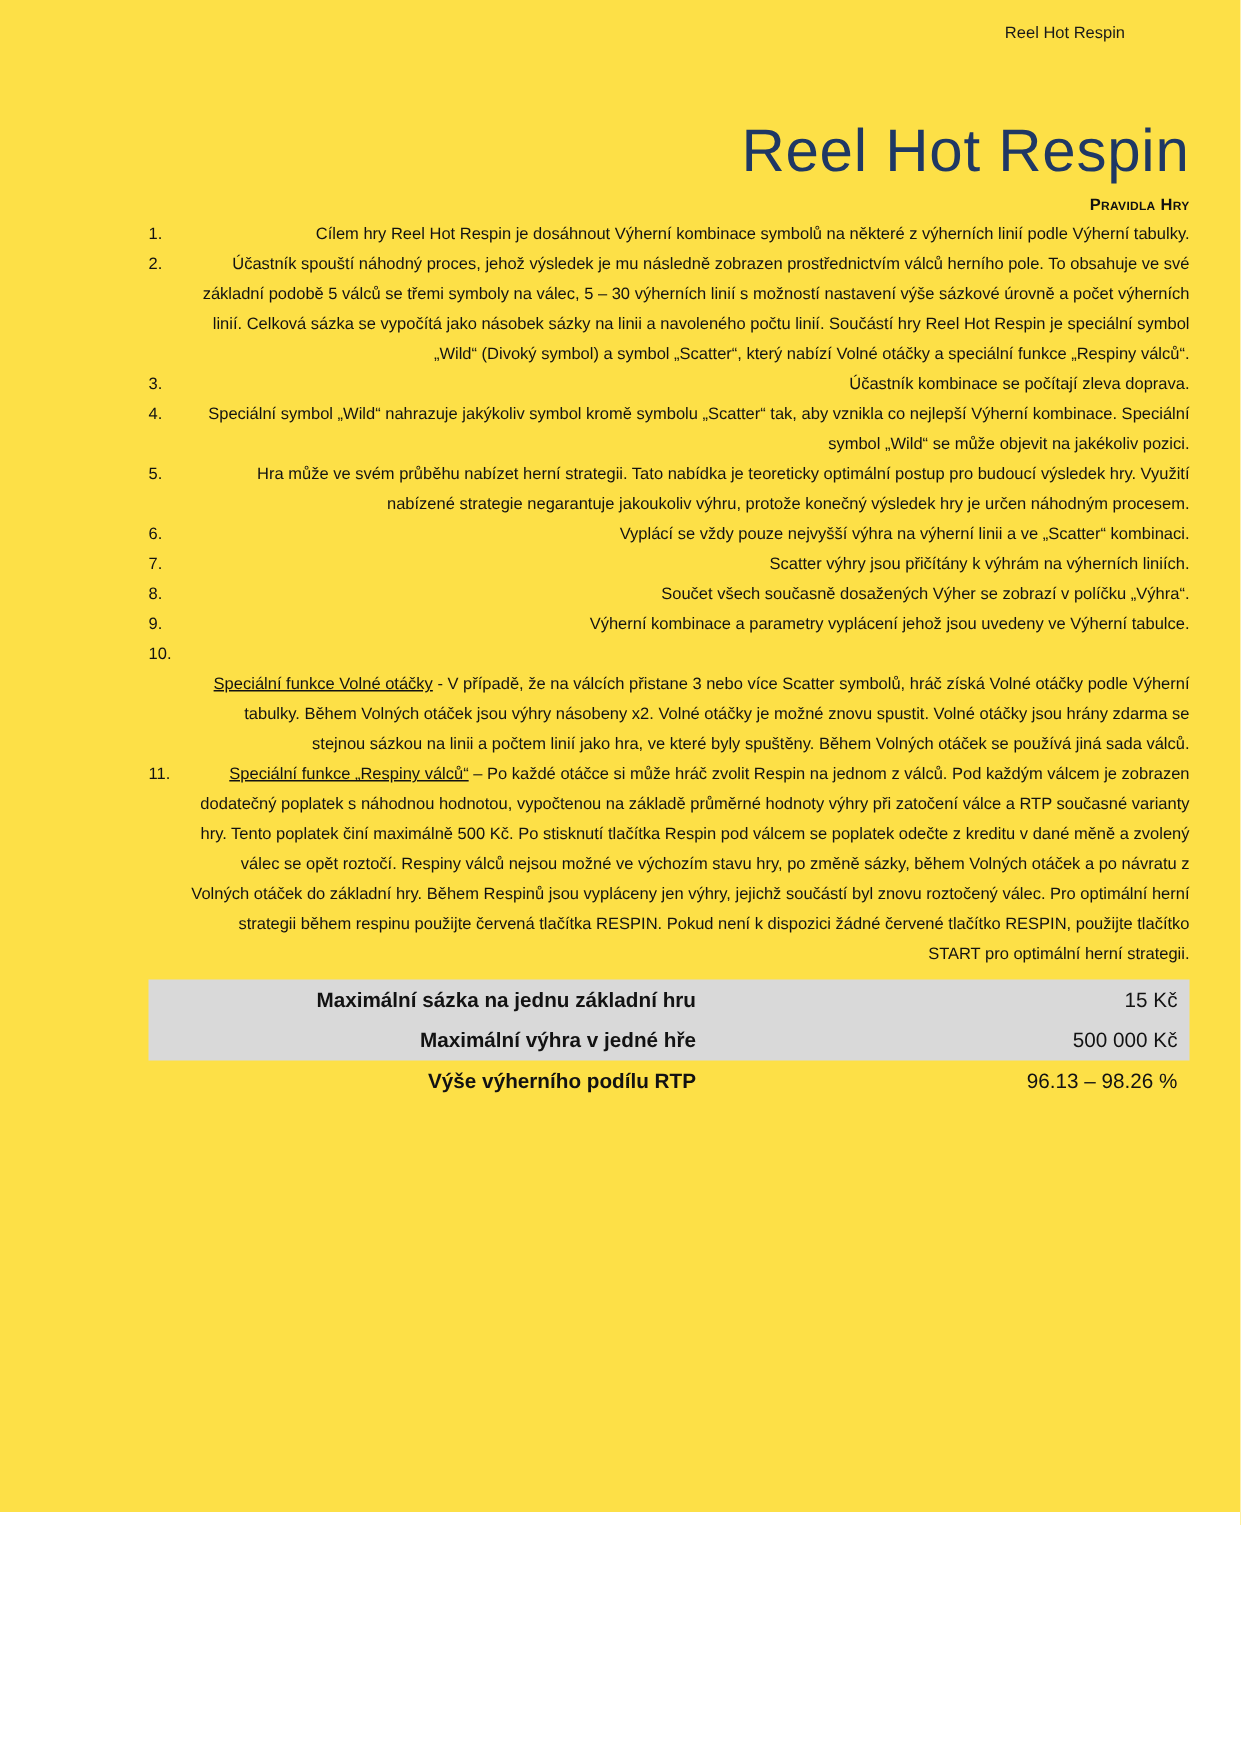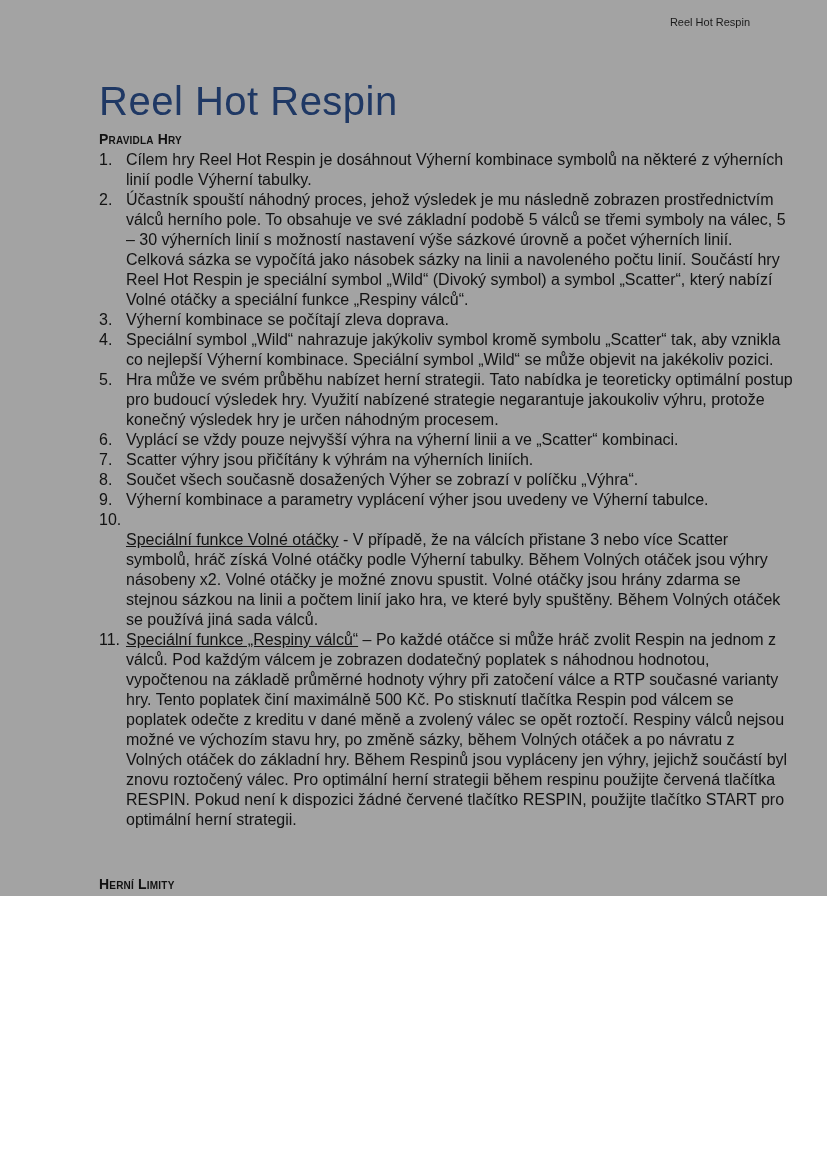--- a/index.html
+++ b/index.html
@@ -5,23 +5,24 @@
   * { margin: 0; padding: 0; box-sizing: border-box; }
   html, body { background: #ffffff; }
   body {
     font-family: "Liberation Sans", sans-serif;
     color: #121212;
     width: 827px;
   }
   .page {
     position: relative;
     width: 827px;
-    height: 896px;
-    background: #a3a3a3;
+    height: 1008px;
+    background: #fde047;
     overflow: hidden;
+    text-align: right;
   }
   .header-right {
     position: absolute;
     top: 16px;
     right: 77px;
     font-size: 11px;
     color: #1a1a1a;
   }
   .content {
     position: absolute;
@@ -31,33 +32,33 @@
   }
   .doc-title {
     margin-top: 78px;
     font-size: 40px;
     font-weight: 400;
     letter-spacing: 0.5px;
     color: #1F3864;
     line-height: 1.15;
   }
   .section-heading {
-    font-size: 14px;
+    font-size: 11px;
     font-weight: 700;
     font-variant: small-caps;
     letter-spacing: 0.2px;
     color: #111111;
   }
   .heading-rules { margin-top: 7px; }
   .heading-limits { margin-top: 46px; }
   ol.rules {
     list-style: none;
     counter-reset: rule;
     margin-top: 3px;
-    font-size: 16px;
+    font-size: 11px;
     line-height: 20px;
   }
   ol.rules > li {
     counter-increment: rule;
     position: relative;
     padding-left: 27px;
   }
   ol.rules > li::before {
     content: counter(rule) ".";
     position: absolute;
@@ -89,40 +90,43 @@
 
   <div class="content">
 
     <h1 class="doc-title">Reel Hot Respin</h1>
 
     <h2 class="section-heading heading-rules">Pravidla Hry</h2>
 
     <ol class="rules">
       <li><span>Cílem hry Reel Hot Respin je dosáhnout Výherní kombinace symbolů na některé z výherních linií podle Výherní tabulky.</span></li>
       <li><span>Účastník spouští náhodný proces, jehož výsledek je mu následně zobrazen prostřednictvím válců herního pole. To obsahuje ve své základní podobě 5 válců se třemi symboly na válec, 5 – 30 výherních linií s možností nastavení výše sázkové úrovně a počet výherních linií. Celková sázka se vypočítá jako násobek sázky na linii a navoleného počtu linií. Součástí hry Reel Hot Respin je speciální symbol „Wild“ (Divoký symbol) a symbol „Scatter“, který nabízí Volné otáčky a speciální funkce „Respiny válců“.</span></li>
-      <li><span>Výherní kombinace se počítají zleva doprava.</span></li>
+      <li><span>Účastník kombinace se počítají zleva doprava.</span></li>
       <li><span>Speciální symbol „Wild“ nahrazuje jakýkoliv symbol kromě symbolu „Scatter“ tak, aby vznikla co nejlepší Výherní kombinace. Speciální symbol „Wild“ se může objevit na jakékoliv pozici.</span></li>
       <li><span>Hra může ve svém průběhu nabízet herní strategii. Tato nabídka je teoreticky optimální postup pro budoucí výsledek hry. Využití nabízené strategie negarantuje jakoukoliv výhru, protože konečný výsledek hry je určen náhodným procesem.</span></li>
       <li><span>Vyplácí se vždy pouze nejvyšší výhra na výherní linii a ve „Scatter“ kombinaci.</span></li>
       <li><span>Scatter výhry jsou přičítány k výhrám na výherních liniích.</span></li>
       <li><span>Součet všech současně dosažených Výher se zobrazí v políčku „Výhra“.</span></li>
-      <li><span>Výherní kombinace a parametry vyplácení výher jsou uvedeny ve Výherní tabulce.</span></li>
+      <li><span>Výherní kombinace a parametry vyplácení jehož jsou uvedeny ve Výherní tabulce.</span></li>
       <li>
         <br>
         <span class="u">Speciální funkce Volné otáčky</span><span> - V případě, že na válcích přistane 3 nebo více Scatter symbolů, hráč získá Volné otáčky podle Výherní tabulky. Během Volných otáček jsou výhry násobeny x2. Volné otáčky je možné znovu spustit. Volné otáčky jsou hrány zdarma se stejnou sázkou na linii a počtem linií jako hra, ve které byly spuštěny. Během Volných otáček se používá jiná sada válců.</span>
       </li>
       <li>
         <span class="u">Speciální funkce „Respiny válců“</span><span> – Po každé otáčce si může hráč zvolit Respin na jednom z válců. Pod každým válcem je zobrazen dodatečný poplatek s náhodnou hodnotou, vypočtenou na základě průměrné hodnoty výhry při zatočení válce a RTP současné varianty hry. Tento poplatek činí maximálně 500 Kč. Po stisknutí tlačítka Respin pod válcem se poplatek odečte z kreditu v dané měně a zvolený válec se opět roztočí. Respiny válců nejsou možné ve výchozím stavu hry, po změně sázky, během Volných otáček a po návratu z Volných otáček do základní hry. Během Respinů jsou vypláceny jen výhry, jejichž součástí byl znovu roztočený válec. Pro optimální herní strategii během respinu použijte červená tlačítka RESPIN. Pokud není k dispozici žádné červené tlačítko RESPIN, použijte tlačítko START pro optimální herní strategii.</span>
       </li>
     </ol>
 
-    <h2 class="section-heading heading-limits">Herní Limity</h2>
 
     <table class="limits">
       <tbody>
+        <tr class="stripe">
+          <td class="label">Maximální sázka na jednu základní hru</td>
+          <td class="value">15 Kč</td>
+        </tr>
         <tr class="stripe">
           <td class="label">Maximální výhra v jedné hře</td>
           <td class="value">500 000 Kč</td>
         </tr>
         <tr>
           <td class="label">Výše výherního podílu RTP</td>
           <td class="value">96.13 – 98.26 %</td>
         </tr>
       </tbody>
     </table>

